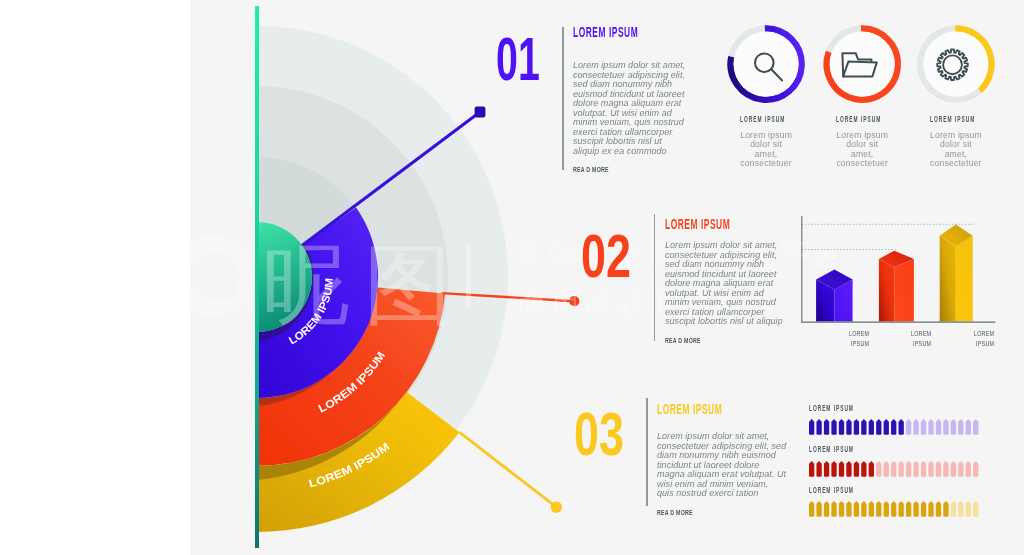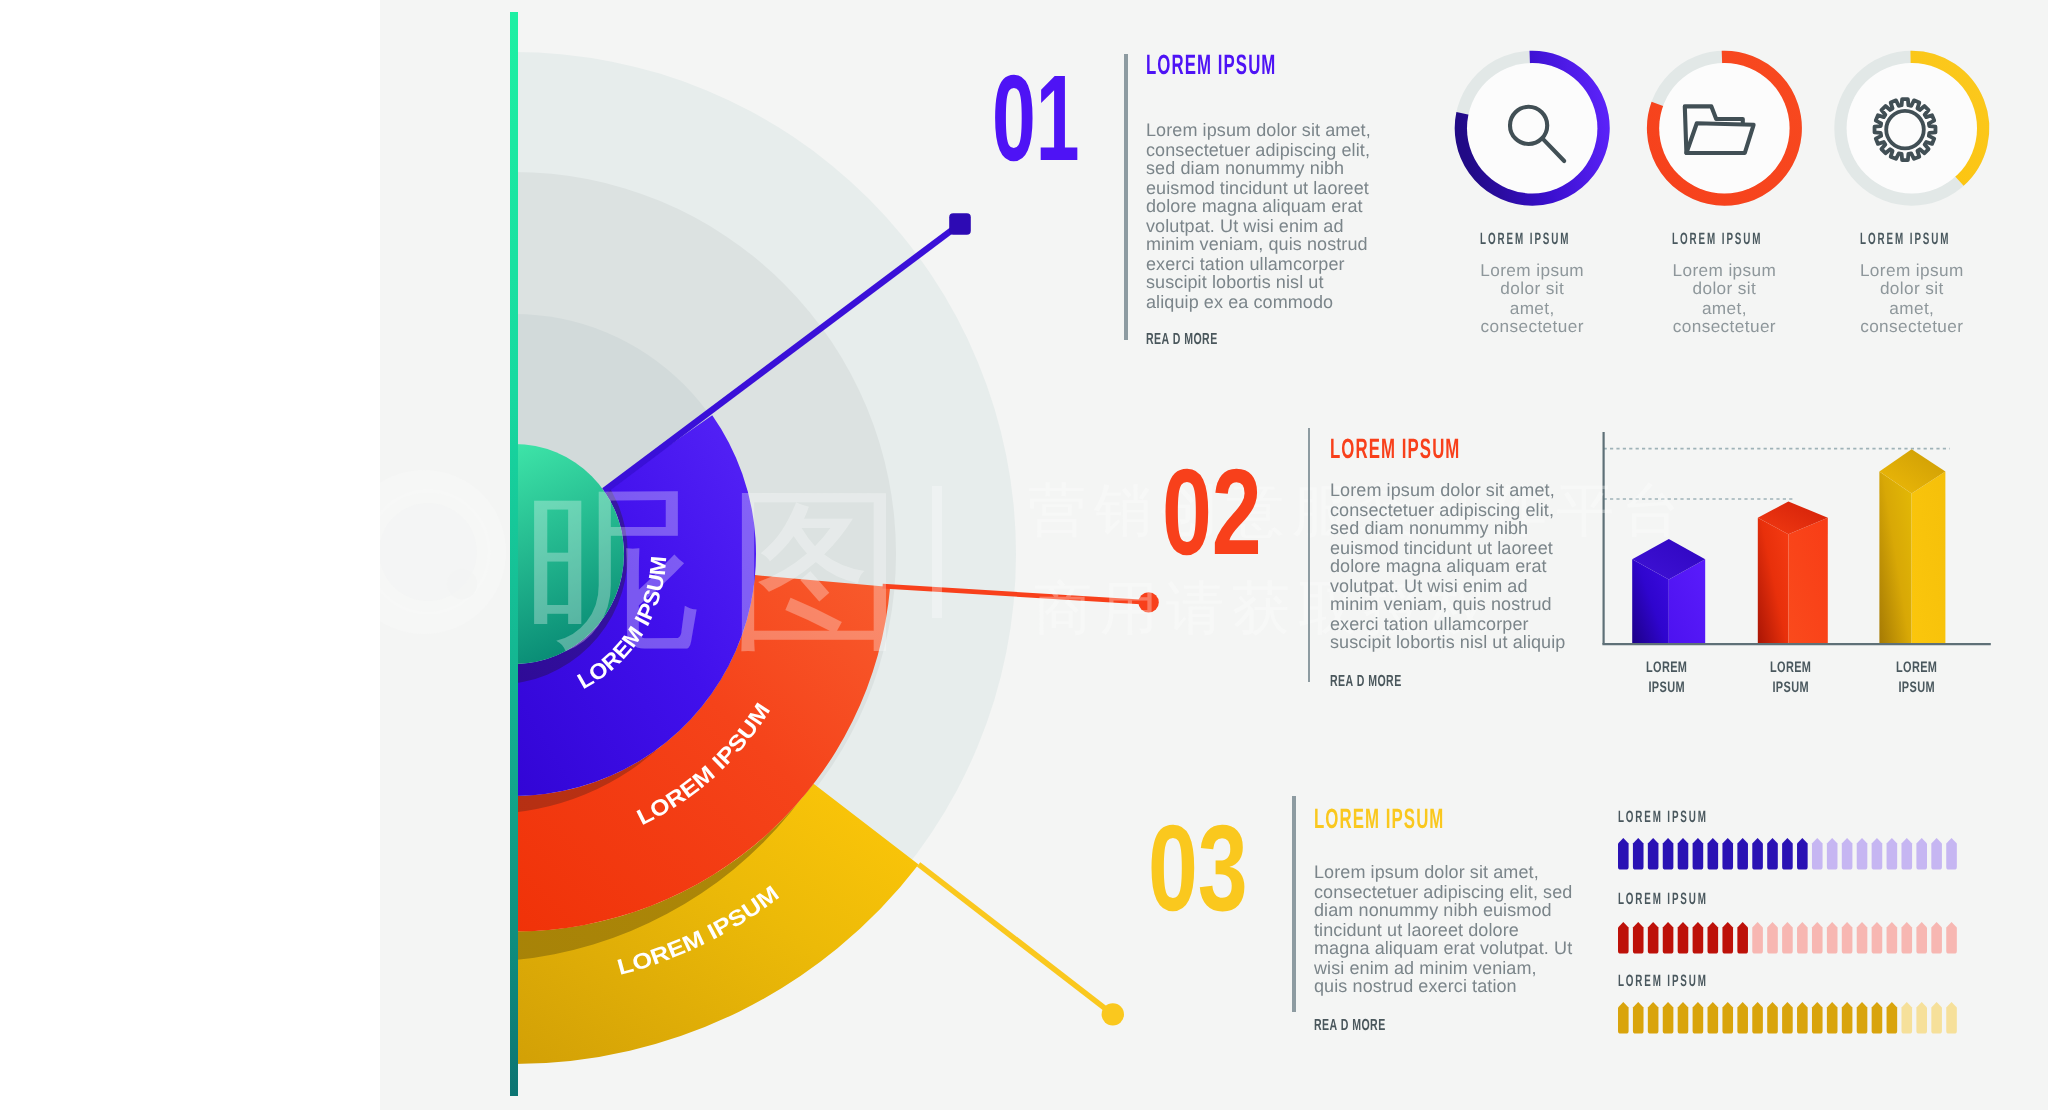--- a/index.html
+++ b/index.html
@@ -4,35 +4,35 @@
 <style>
   html,body{margin:0;padding:0;}
   body{width:1024px;height:555px;background:#ffffff;font-family:"Liberation Sans",sans-serif;overflow:hidden;}
   .page{position:absolute;left:0;top:0;width:1024px;height:555px;background:#ffffff;}
   .canvas{position:absolute;left:190px;top:0;width:834px;height:555px;background:#f4f5f4;overflow:hidden;}
   svg{display:block;}
   .abs{position:absolute;}
   .pip-label{font-family:"Liberation Sans",sans-serif;font-weight:700;font-size:8.2px;color:#4a585e;letter-spacing:1.55px;white-space:nowrap;transform:scaleX(0.6);transform-origin:left top;height:10px;line-height:10px;}
   .pip-row svg{display:block;margin-top:5.2px;overflow:visible;}
 
-  .bar-lbl{font-family:"Liberation Sans",sans-serif;font-weight:700;font-size:7.6px;line-height:9.2px;color:#4a585e;text-align:center;letter-spacing:0.25px;}
+  .bar-lbl{font-family:"Liberation Sans",sans-serif;font-weight:400;font-size:7.6px;line-height:9.2px;color:#4a585e;text-align:right;letter-spacing:0.25px;}
   .bar-lbl span{display:inline-block;white-space:pre-line;transform:scaleX(0.72);}
 
   .card-txt{text-align:center;}
   .card-title{font-family:"Liberation Sans",sans-serif;font-weight:700;font-size:8.2px;color:#49585e;letter-spacing:1.6px;white-space:nowrap;transform:translateX(-5px) scaleX(0.6);transform-origin:center;}
   .card-body{font-family:"Liberation Sans",sans-serif;font-size:8.6px;line-height:9.4px;color:#8e979b;margin-top:7px;letter-spacing:0.2px;white-space:pre-line;}
 
   .num{font-family:"Liberation Sans",sans-serif;font-weight:700;font-size:61px;line-height:44px;letter-spacing:0px;transform:scaleX(0.735);transform-origin:left top;white-space:nowrap;}
   .num-purple{color:#4e13f5;transform:scaleX(0.645);}
   .num-red{color:#f8401b;}
   .num-yellow{color:#fac81e;}
   .vrule{width:1.5px;background:#8d9ba1;}
   .itm-title{font-family:"Liberation Sans",sans-serif;font-weight:700;font-size:14px;letter-spacing:0.9px;transform:scaleX(0.6);transform-origin:left top;white-space:nowrap;line-height:16px;}
   .c-purple{color:#4e13f5;} .c-red{color:#f8401b;} .c-yellow{color:#fac81e;}
-  .itm-body{font-family:"Liberation Sans",sans-serif;font-size:9px;line-height:9.5px;color:#7b858a;margin-top:21px;letter-spacing:0.05px;}
+  .itm-body{font-family:"Liberation Sans",sans-serif;font-size:9px;line-height:9.5px;color:#7b858a;margin-top:21px;letter-spacing:0.05px;font-style:italic;}
   .gap-sm{margin-top:9px !important;}
   .gap-md{margin-top:15px !important;}
   .itm-cta{font-family:"Liberation Sans",sans-serif;font-weight:700;font-size:8px;color:#4a575c;letter-spacing:0.35px;margin-top:9px;transform:scaleX(0.66);transform-origin:left top;white-space:nowrap;}
 
   .wheel-lbl{font-family:"Liberation Sans",sans-serif;font-size:11px;font-weight:700;fill:#ffffff;}
 </style>
 </head>
 <body>
 
 <div class="page">

